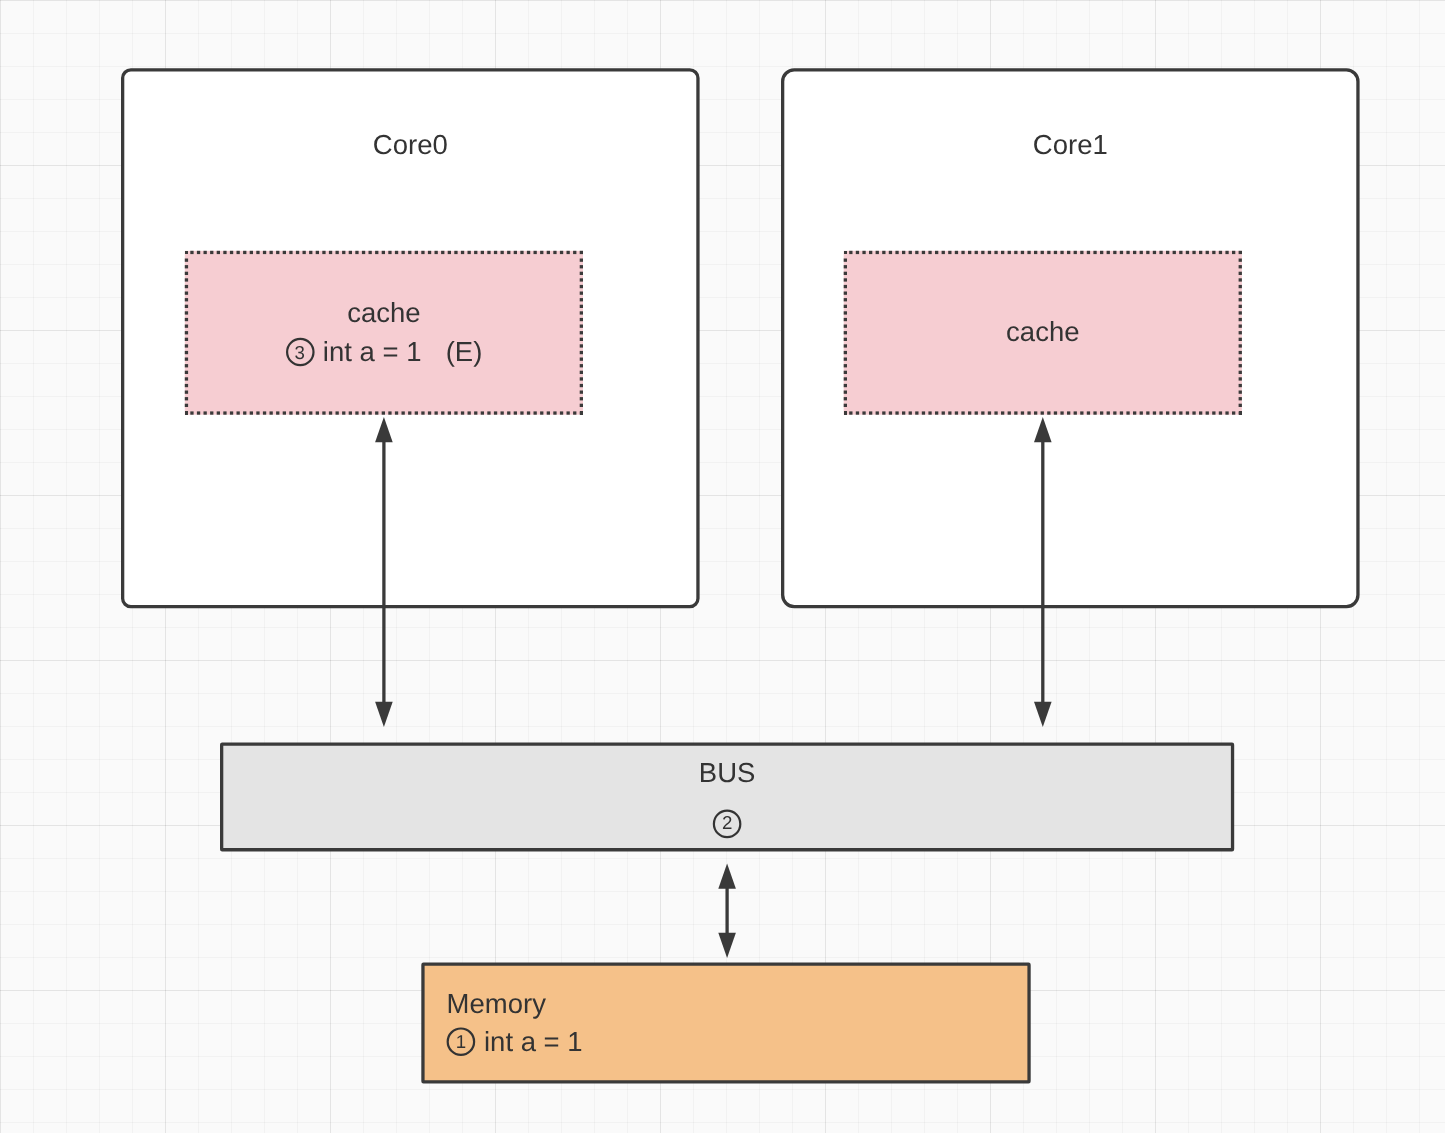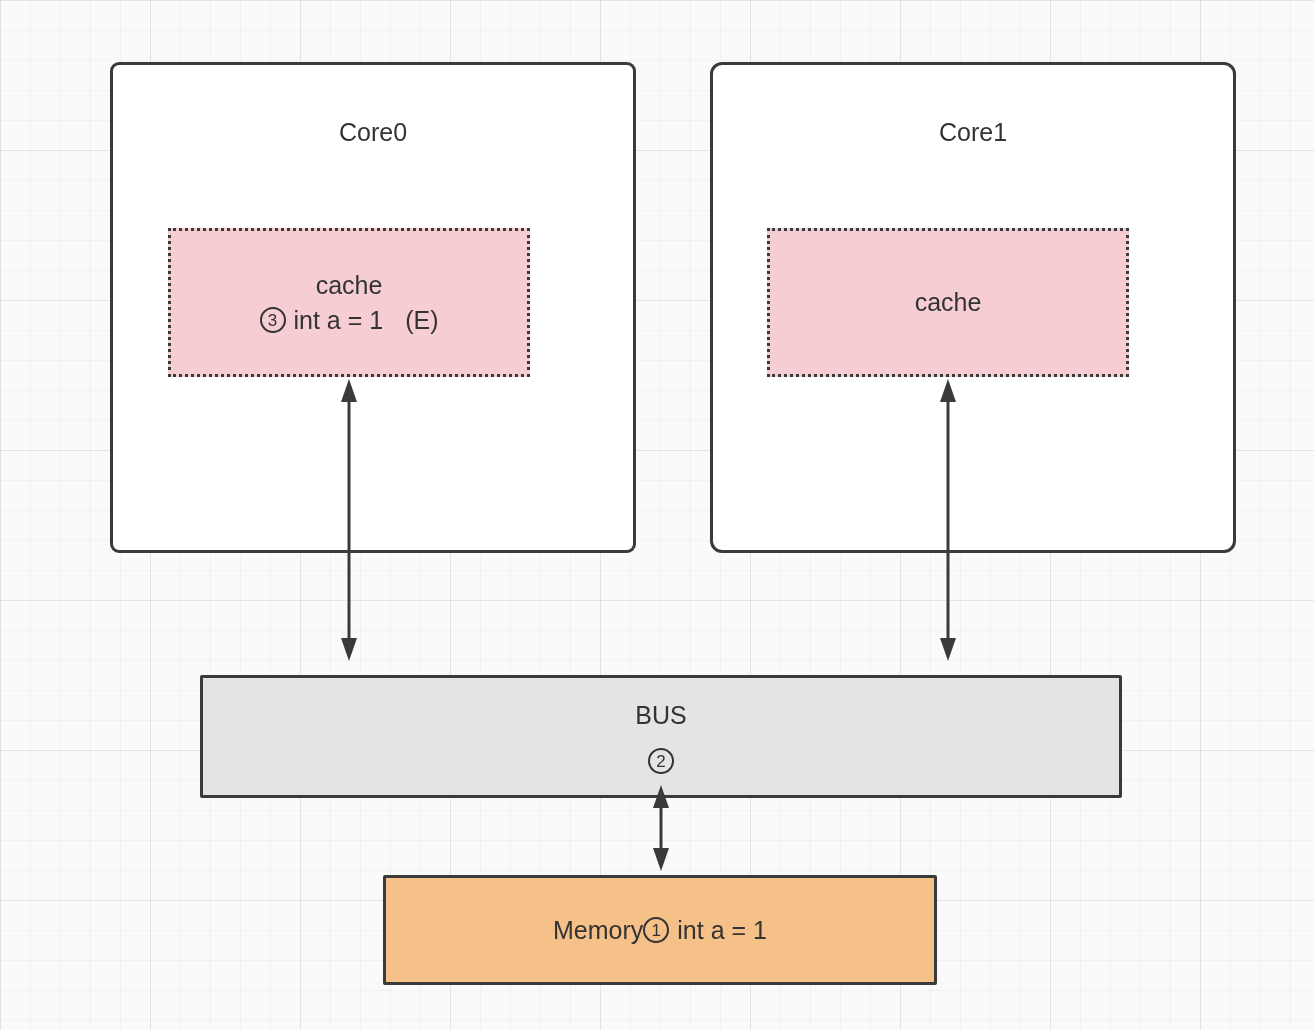--- a/index.html
+++ b/index.html
@@ -50,46 +50,47 @@
     justify-content: center;
     font-size: 25px;
     line-height: 35px;
     text-align: center;
   }
 
   .bus {
     left: 200px;
     top: 675px;
     width: 922px;
-    height: 123px;
+    height: 99px;
     background: #e4e4e4;
     border: 3px solid #3a3a3a;
     border-radius: 2px;
     display: flex;
     flex-direction: column;
     align-items: center;
     justify-content: center;
     font-size: 25px;
     line-height: 33px;
   }
 
   .memory {
     left: 383px;
     top: 875px;
     width: 554px;
     height: 110px;
     background: #f5c189;
     border: 3px solid #3a3a3a;
     border-radius: 2px;
     display: flex;
-    flex-direction: row;
-    align-items: center;
+    flex-direction: column;
+    align-items: flex-start;
     justify-content: center;
     font-size: 25px;
     line-height: 34px;
+    padding-left: 20px;
   }
 
   .badge {
     display: inline-flex;
     align-items: center;
     justify-content: center;
     width: 26px;
     height: 26px;
     border: 2px solid #333333;
     border-radius: 50%;

